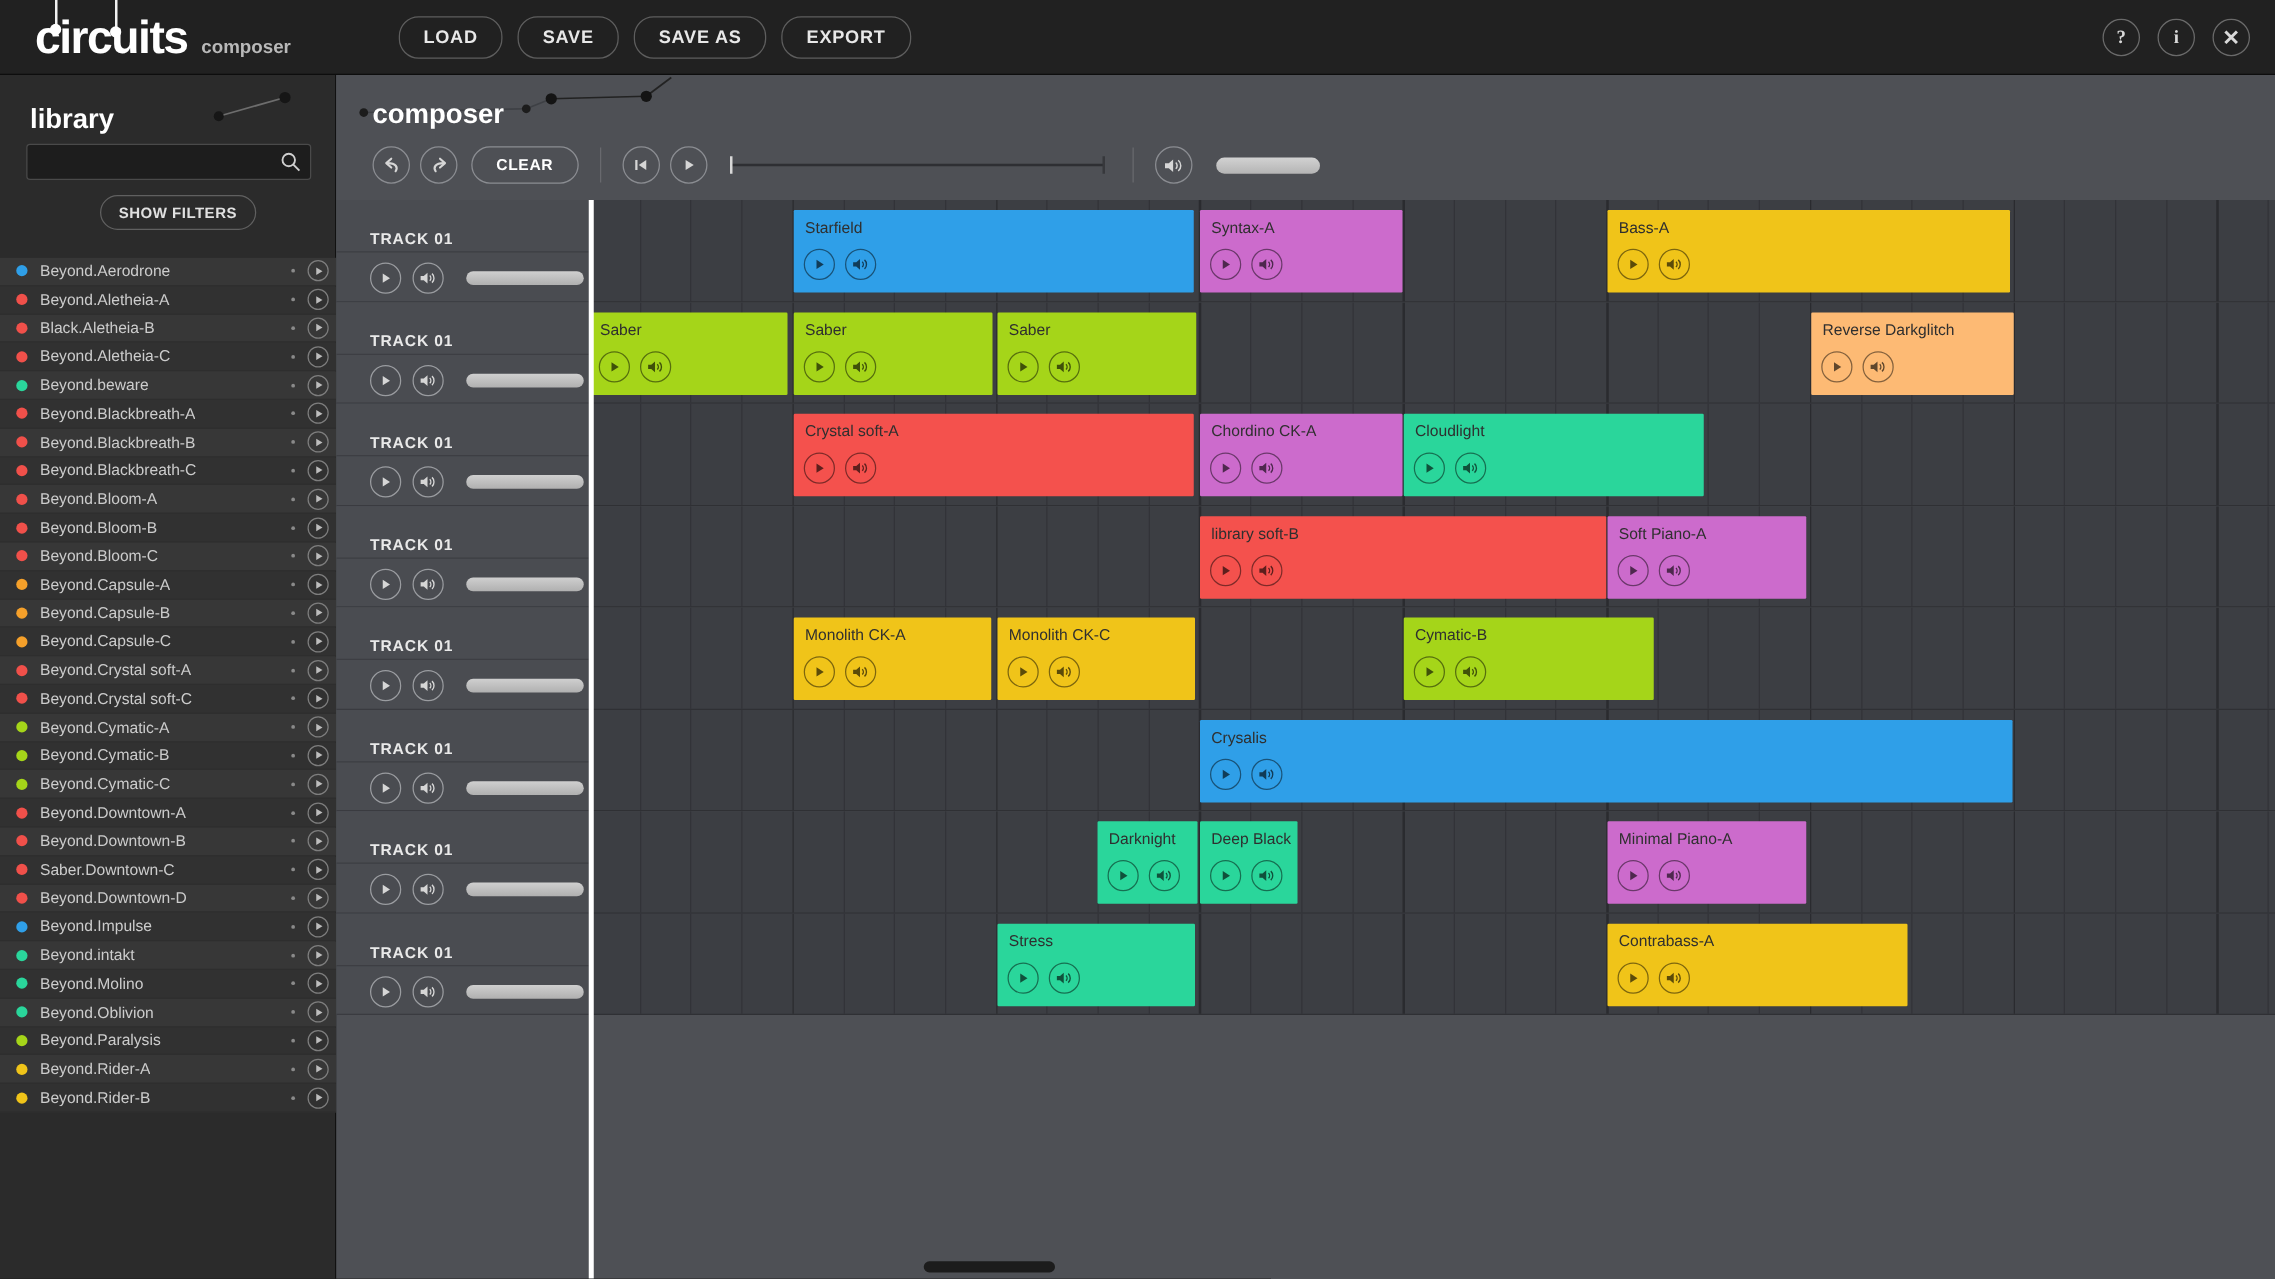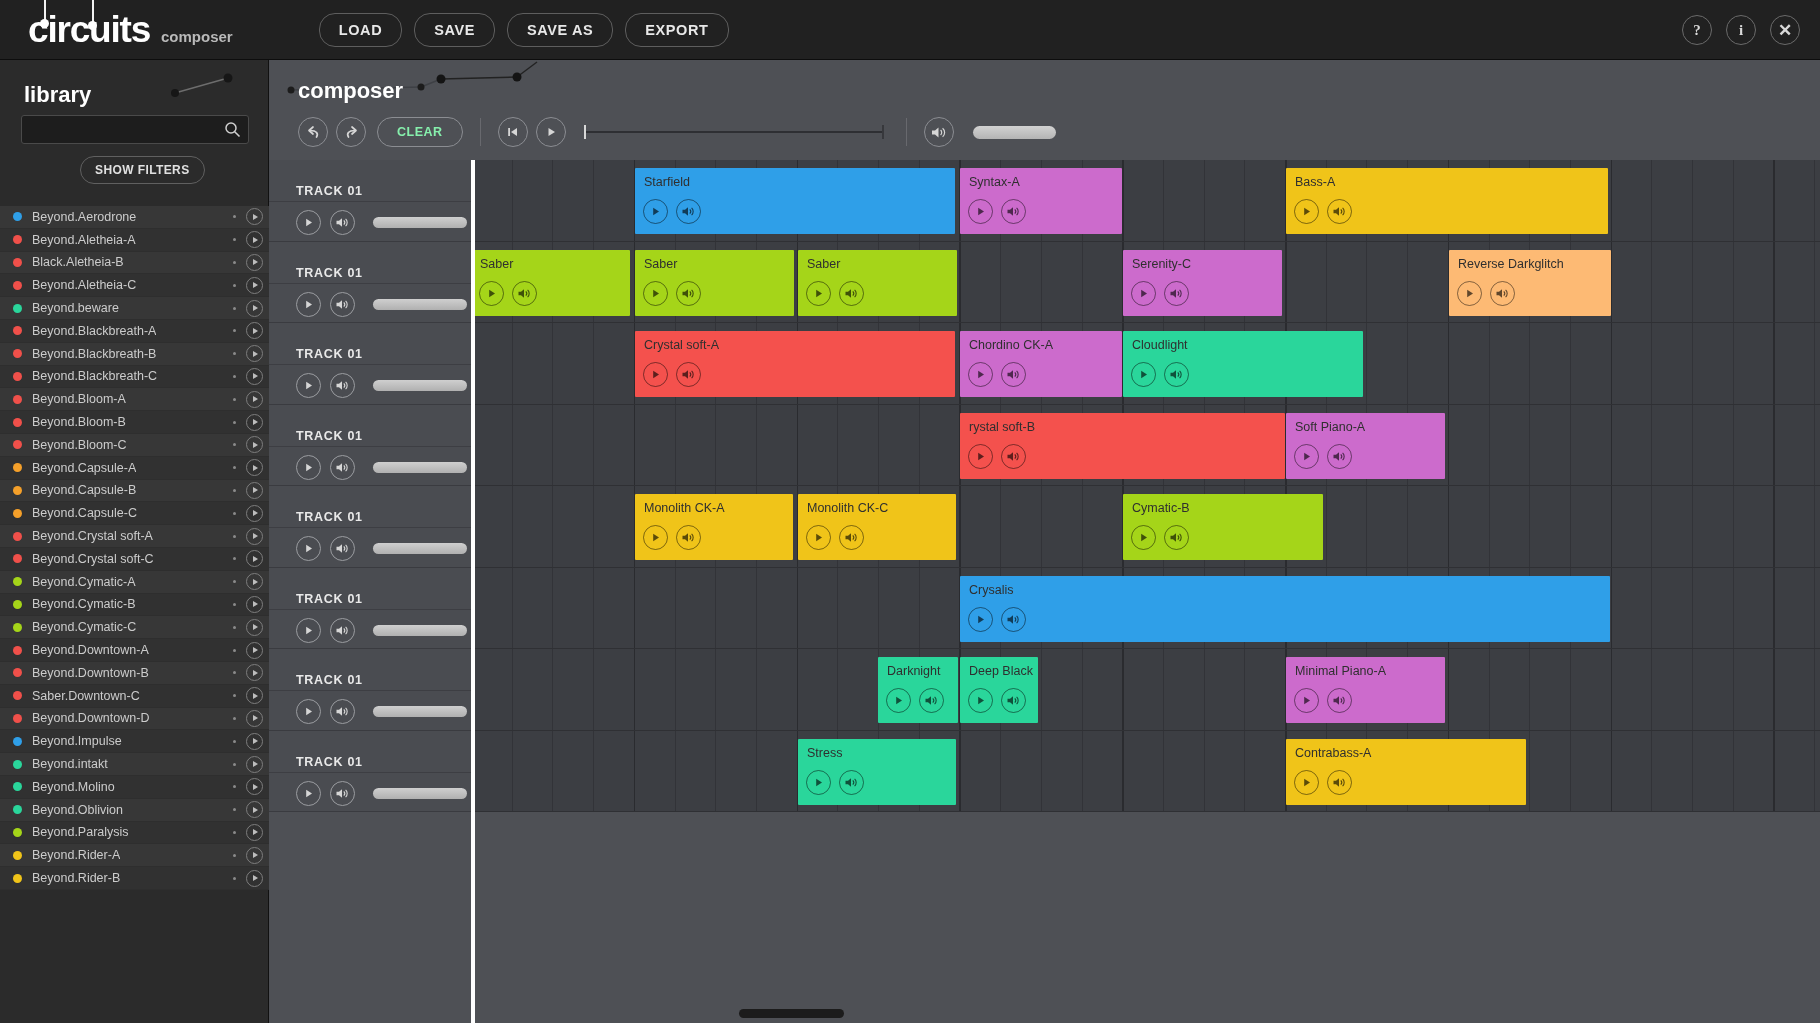--- a/index.html
+++ b/index.html
@@ -91,21 +91,21 @@
   .comp-title { position:absolute; left:29px; top:18px; font-size:22px; font-weight:bold; color:#fff; }
   .comp-nodes { position:absolute; left:0; top:0; width:600px; height:60px; }
 
   .toolbar { position:absolute; left:29px; top:57px; display:flex; align-items:center; }
   .tb-round {
     width:30px; height:30px; border-radius:50%; border:1px solid #8b8d92;
     display:flex; align-items:center; justify-content:center; cursor:pointer; flex:none;
   }
   .clear-btn {
     margin-left:11px; border:1px solid #8b8d92; border-radius:15px; background:transparent;
-    color:#86efac; font-size:12.5px; font-weight:bold; letter-spacing:.5px;
+    color:#ffffff; font-size:12.5px; font-weight:bold; letter-spacing:.5px;
     padding:7px 19px; cursor:pointer; white-space:nowrap;
   }
   .divider { width:1px; height:28px; background:#68696e; margin:0 17px; }
   .timeline-slider { position:relative; width:300px; height:24px; margin-left:18px; cursor:pointer; }
   .ts-line { position:absolute; top:11px; left:0; width:300px; height:1.5px; background:#2e2f33; }
   .ts-cap { position:absolute; top:5px; width:2px; height:14px; background:#d8d8d8; }
   .ts-cap.right { background:#37383c; }
   .vol-slider {
     width:83px; height:13px; border-radius:7px; margin-left:19px; cursor:pointer;
     background:linear-gradient(#d2d2d2,#b4b4b4);
@@ -775,37 +775,20 @@
                   </span>
                   <span class="cc-round">
                     <svg width="15" height="13" viewBox="0 0 15 13">
                       <path d="M1.5 4.8 L4 4.8 L7 2.2 L7 10.8 L4 8.2 L1.5 8.2 Z" fill="rgba(0,0,0,.62)"></path>
                       <path d="M8.8 4.4 A3 3 0 0 1 8.8 8.6" stroke="rgba(0,0,0,.62)" stroke-width="1.1" fill="none"></path>
                       <path d="M10.6 2.9 A4.9 4.9 0 0 1 10.6 10.1" stroke="rgba(0,0,0,.62)" stroke-width="1.1" fill="none"></path>
                     </svg>
                   </span>
                 </span>
               </div>
-              <div class="clip" style="left:652px; width:159px; background:#cc6bcc">
-                <span class="clip-name">Serenity-C</span>
-                <span class="clip-ctrls">
-                  <span class="cc-round">
-                    <svg width="13" height="13" viewBox="0 0 13 13">
-                      <path d="M4.2 2.8 L10 6.5 L4.2 10.2 Z" fill="rgba(0,0,0,.62)"></path>
-                    </svg>
-                  </span>
-                  <span class="cc-round">
-                    <svg width="15" height="13" viewBox="0 0 15 13">
-                      <path d="M1.5 4.8 L4 4.8 L7 2.2 L7 10.8 L4 8.2 L1.5 8.2 Z" fill="rgba(0,0,0,.62)"></path>
-                      <path d="M8.8 4.4 A3 3 0 0 1 8.8 8.6" stroke="rgba(0,0,0,.62)" stroke-width="1.1" fill="none"></path>
-                      <path d="M10.6 2.9 A4.9 4.9 0 0 1 10.6 10.1" stroke="rgba(0,0,0,.62)" stroke-width="1.1" fill="none"></path>
-                    </svg>
-                  </span>
-                </span>
-              </div>
               <div class="clip" style="left:978px; width:162px; background:#fdba74">
                 <span class="clip-name">Reverse Darkglitch</span>
                 <span class="clip-ctrls">
                   <span class="cc-round">
                     <svg width="13" height="13" viewBox="0 0 13 13">
                       <path d="M4.2 2.8 L10 6.5 L4.2 10.2 Z" fill="rgba(0,0,0,.62)"></path>
                     </svg>
                   </span>
                   <span class="cc-round">
                     <svg width="15" height="13" viewBox="0 0 15 13">
@@ -973,21 +956,21 @@
               <div class="gridline" style="left:1017.5px"></div>
               <div class="gridline" style="left:1058.2px"></div>
               <div class="gridline" style="left:1098.9px"></div>
               <div class="gridline major" style="left:1139.6px"></div>
               <div class="gridline" style="left:1180.3px"></div>
               <div class="gridline" style="left:1221.0px"></div>
               <div class="gridline" style="left:1261.7px"></div>
               <div class="gridline major" style="left:1302.4px"></div>
               <div class="gridline" style="left:1343.1px"></div>
               <div class="clip" style="left:489px; width:325px; background:#f4514d">
-                <span class="clip-name">rystal soft-B</span>
+                <span class="clip-name">library soft-B</span>
                 <span class="clip-ctrls">
                   <span class="cc-round">
                     <svg width="13" height="13" viewBox="0 0 13 13">
                       <path d="M4.2 2.8 L10 6.5 L4.2 10.2 Z" fill="rgba(0,0,0,.62)"></path>
                     </svg>
                   </span>
                   <span class="cc-round">
                     <svg width="15" height="13" viewBox="0 0 15 13">
                       <path d="M1.5 4.8 L4 4.8 L7 2.2 L7 10.8 L4 8.2 L1.5 8.2 Z" fill="rgba(0,0,0,.62)"></path>
                       <path d="M8.8 4.4 A3 3 0 0 1 8.8 8.6" stroke="rgba(0,0,0,.62)" stroke-width="1.1" fill="none"></path>

